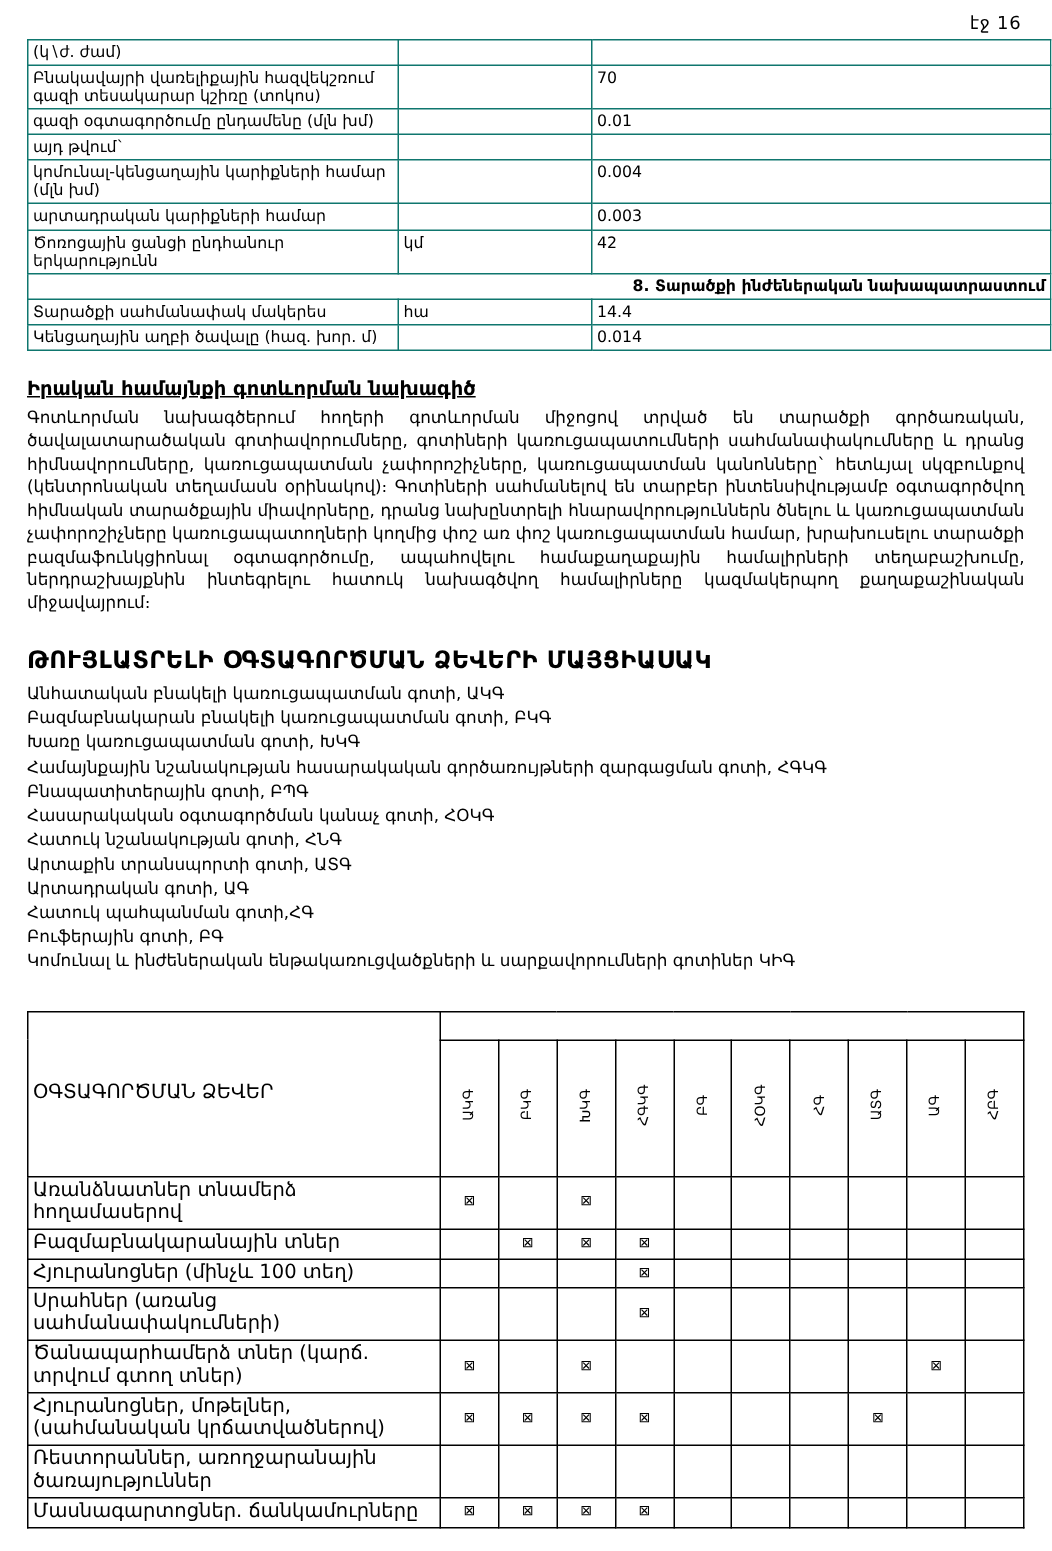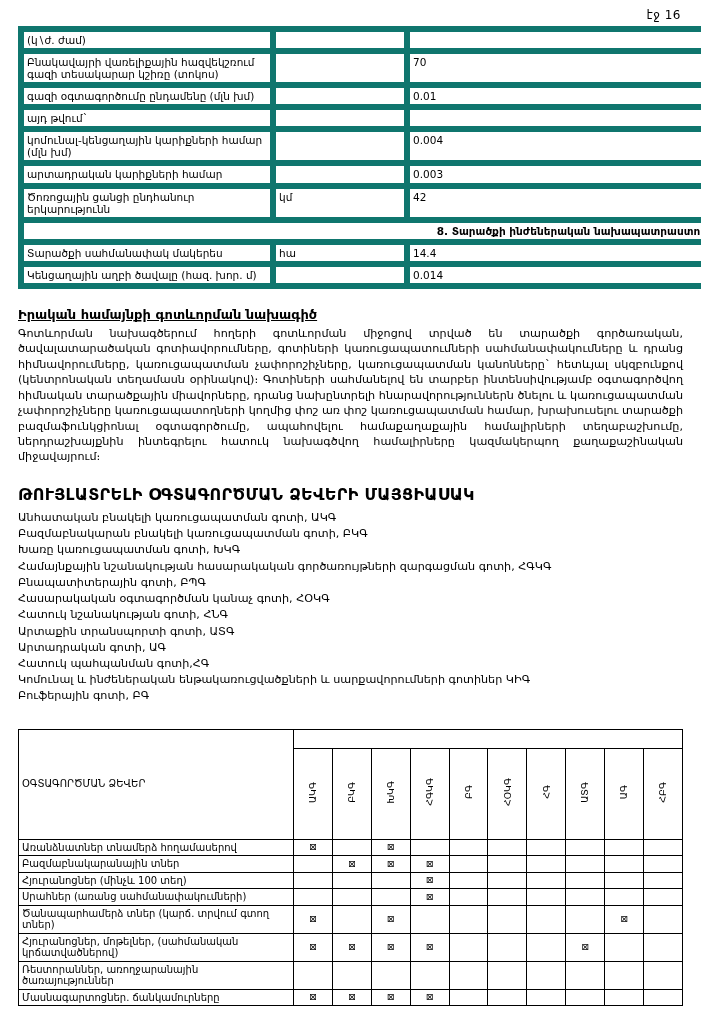--- a/index.html
+++ b/index.html
@@ -27,21 +27,21 @@
     padding-right: 2px;
     padding-bottom: 4px;
     letter-spacing: 0.5px;
   }
   table.grid {
     border-collapse: collapse;
     width: 100%;
     table-layout: fixed;
   }
   table.grid td {
-    border: 6px solid #0f766e;
+    border: 1px solid #0f766e;
     font-size: 10.5px;
     padding: 2px 3px;
     vertical-align: top;
     line-height: 1.15;
   }
   .t1 { margin-bottom: 2px; }
   .t1 td.c0 { width: 240px; }
   .t1 td.c1 { width: 122px; }
   .t1 td.c2 { width: 299px; }
   .t1 td.section {
@@ -88,21 +88,21 @@
     border: 1px solid #000000;
     font-size: 9.4px;
     padding: 2px 3px;
     vertical-align: middle;
     line-height: 1.15;
     font-weight: normal;
   }
   table.matrix td.rowlabel {
     text-align: left;
     width: 268px;
-    font-size: 10px;
+    font-size: 13px;
     margin-top: 28px;
   }
   table.matrix td.mark {
     text-align: center;
     width: 41px;
   }
   .matrix-head-title {
     height: 26px;
     font-size: 10px;
     text-align: left;
@@ -193,22 +193,22 @@
     <li>Անհատական բնակելի կառուցապատման գոտի, ԱԿԳ</li>
     <li>Բազմաբնակարան բնակելի կառուցապատման գոտի, ԲԿԳ</li>
     <li>Խառը կառուցապատման գոտի, ԽԿԳ</li>
     <li>Համայնքային նշանակության հասարակական գործառույթների զարգացման գոտի, ՀԳԿԳ</li>
     <li>Բնապատիտերային գոտի, ԲՊԳ</li>
     <li>Հասարակական օգտագործման կանաչ գոտի, ՀՕԿԳ</li>
     <li>Հատուկ նշանակության գոտի, ՀՆԳ</li>
     <li>Արտաքին տրանսպորտի գոտի, ԱՏԳ</li>
     <li>Արտադրական գոտի, ԱԳ</li>
     <li>Հատուկ           պահպանման գոտի,ՀԳ</li>
+    <li>Բուֆերային գոտի, ԲԳ</li>
     <li>Կոմունալ և ինժեներական ենթակառուցվածքների և սարքավորումների գոտիներ ԿԻԳ</li>
-    <li>Բուֆերային գոտի, ԲԳ</li>
   </ul>
 
   <div class="spacer-20"></div>
 
   <table class="matrix">
     <tbody>
       <tr>
         <td class="rowlabel matrix-head-title" rowspan="2">ՕԳՏԱԳՈՐԾՄԱՆ ՁԵՎԵՐ</td>
         <td colspan="10" style="height:14px;"></td>
       </tr>

